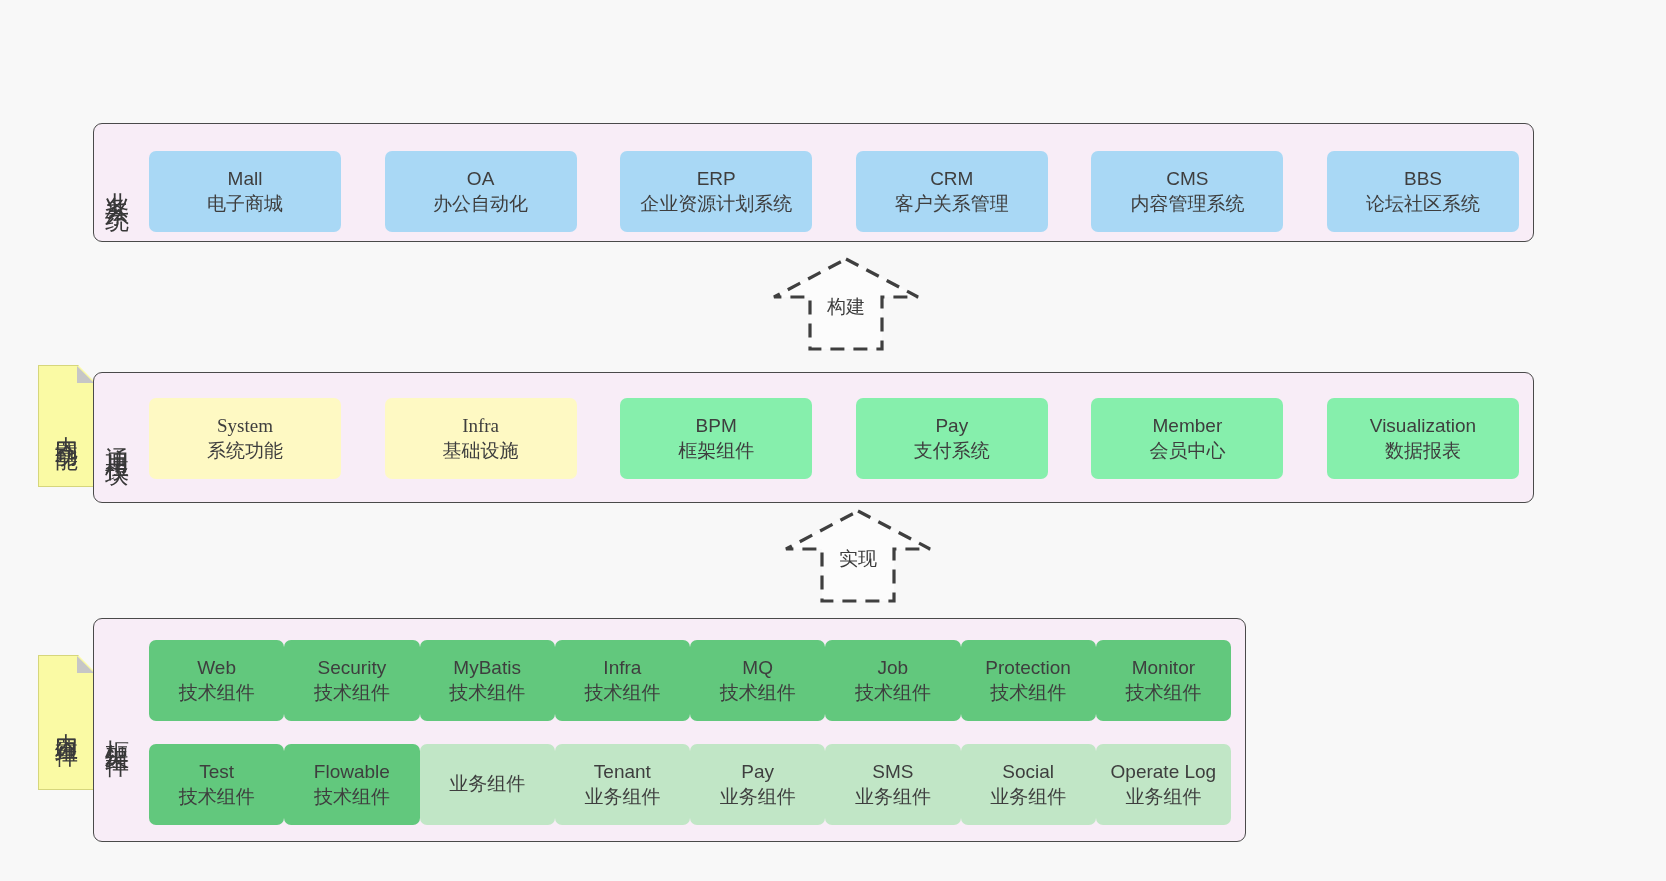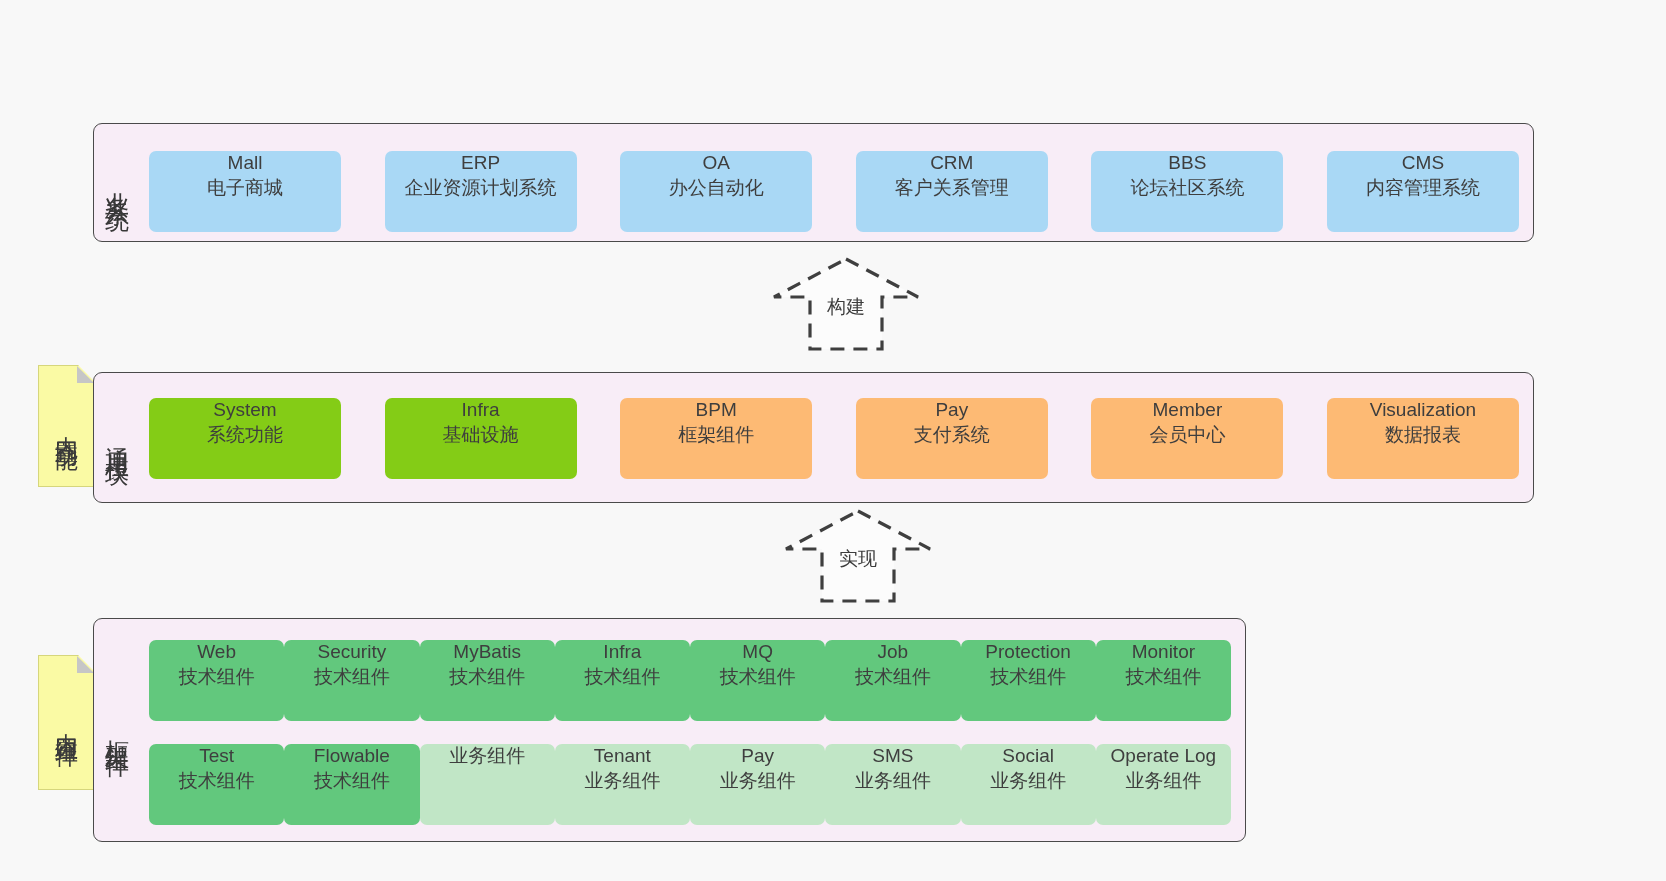--- a/index.html
+++ b/index.html
@@ -31,29 +31,29 @@
     padding:0 14px 0 55px;
   }
   #sec-business .row{top:27px;}
   #sec-modules  .row{top:25px;}
   #sec-components .row-1{top:21px;}
   #sec-components .row-2{top:125px;}
 
   
   .box{
     height:81px;border-radius:7px;box-sizing:border-box;
-    display:flex;flex-direction:column;justify-content:flex-start;align-items:center;
+    display:flex;flex-direction:column;justify-content:center;align-items:center;
     text-align:center;font-size:19px;line-height:1.3;color:#3e3e3e;
     padding:0 2px;
   }
   .w192{width:192px;}
   .w140{width:140px;}
   .box--blue       {background:#a9d8f5;}
-  .box--red        {background:#84cc16;}
-  .box--pink       {background:#fdba74;}
+  .box--red        {background:#fef9c3;font-family:Liberation Serif, serif;}
+  .box--pink       {background:#86efac;}
   .box--green-dark {background:#62c87d;}
   .box--green-light{background:#c1e6c6;}
 
   
   .sticky{
     position:absolute;width:57px;z-index:1;box-sizing:border-box;
     background:#fafaa4;border:1px solid #d6d67c;
     clip-path:polygon(0 0,calc(100% - 17px) 0,100% 17px,100% 100%,0 100%);
     display:flex;align-items:center;justify-content:center;
   }
@@ -87,38 +87,38 @@
 <body>
 
 <div class="section" id="sec-business">
   <div class="side-label">业务系统</div>
   <div class="row">
     <div class="box w192 box--blue">
       <span>Mall</span>
       <span>电子商城</span>
     </div>
     <div class="box w192 box--blue">
+      <span>OA</span>
+      <span>办公自动化</span>
+    </div>
+    <div class="box w192 box--blue">
       <span>ERP</span>
       <span>企业资源计划系统</span>
     </div>
     <div class="box w192 box--blue">
-      <span>OA</span>
-      <span>办公自动化</span>
-    </div>
-    <div class="box w192 box--blue">
       <span>CRM</span>
       <span>客户关系管理</span>
     </div>
     <div class="box w192 box--blue">
+      <span>CMS</span>
+      <span>内容管理系统</span>
+    </div>
+    <div class="box w192 box--blue">
       <span>BBS</span>
       <span>论坛社区系统</span>
-    </div>
-    <div class="box w192 box--blue">
-      <span>CMS</span>
-      <span>内容管理系统</span>
     </div>
   </div>
 </div>
 
 <div class="arrow" id="arrow-build">
   <svg width="152" height="96" viewBox="0 0 152 96">
     <polygon points="76,3 148,41 112,41 112,93 40,93 40,41 4,41"></polygon>
   </svg>
   <div class="lbl">构建</div>
 </div>

